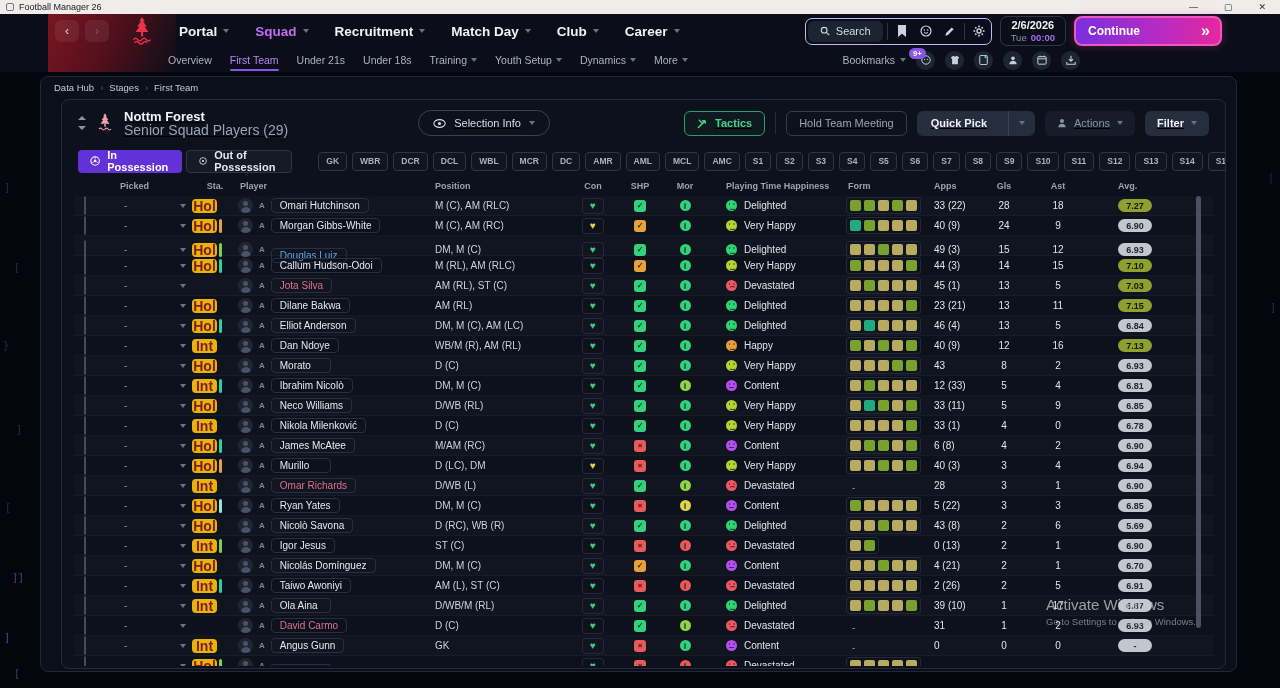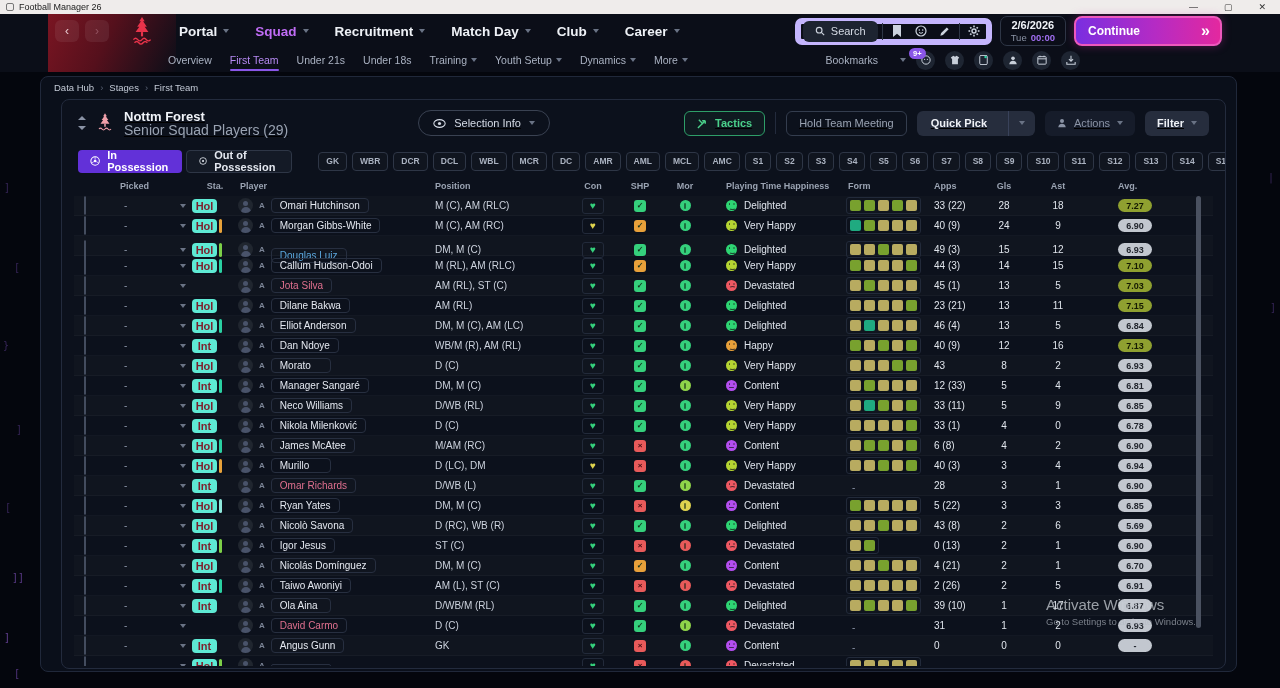--- a/index.html
+++ b/index.html
@@ -21,21 +21,21 @@
     display:flex; align-items:center; justify-content:center; font-size:12px; color:#e8ccd2; cursor:pointer; }
   .hist-btn.fwd { color:#93525f; }
   .crest { margin:0 10px 0 14px; }
   .nav-menus { display:flex; align-items:center; gap:26px; margin-left:14px; position:relative; z-index:1; }
   .nav-item { display:flex; align-items:center; gap:6px; color:#eef1f6; font-weight:bold;
     font-size:13.5px; cursor:pointer; }
   .nav-item.active { color:#c06cf5; }
   .caret { width:0; height:0; border-left:3.5px solid transparent; border-right:3.5px solid transparent;
     border-top:4px solid #6a7385; display:inline-block; }
   .nav-right { margin-left:auto; display:flex; align-items:center; gap:8px; margin-right:58px; position:relative; z-index:1;}
-  .search-group { display:flex; align-items:center; border:6px solid #c4b5fd; border-radius:7px; height:27px; }
+  .search-group { display:flex; align-items:center; border:1px solid #c4b5fd; border-radius:7px; height:27px; }
   .search-pill { display:flex; align-items:center; gap:6px; background:#1d2431; border-radius:6px;
     margin:2px; padding:0 12px; height:21px; color:#d4dae4; font-size:11px; cursor:pointer; }
   .sg-ico { width:24px; height:21px; display:flex; align-items:center; justify-content:center; color:#ccd3de; cursor:pointer; }
   .sg-sep { width:1px; height:17px; background:#2e3646; margin:0 2px; }
   .date-box { border:1px solid #2e3646; border-radius:7px; height:30px; padding:2px 10px; text-align:center; cursor:pointer; }
   .date-box .d1 { font-size:11px; font-weight:bold; color:#f0f3f8; line-height:13px; }
   .date-box .d2 { font-size:9.5px; color:#8a93a5; line-height:11px; }
   .date-box .d2 b { color:#a06ef0; margin-left:4px; }
   .continue-btn { width:148px; height:30px; border-radius:8px; cursor:pointer;
     background:linear-gradient(90deg,#7a2ee0 0%,#b52bc4 55%,#e3289f 100%);
@@ -45,21 +45,21 @@
 
   
   .subnav { height:24px; background:#0b0e18; display:flex; align-items:center; padding-left:168px; }
   .subnav-items { display:flex; align-items:center; gap:18px; }
   .subnav-item { color:#aab2c2; font-size:10.5px; display:flex; align-items:center; gap:4px; cursor:pointer;
     height:24px; position:relative; }
   .subnav-item.active { color:#b689f2; }
   .subnav-item.active::after { content:""; position:absolute; left:0; right:0; bottom:1px; height:2px;
     background:#8a56e8; border-radius:1px; }
   .subnav-right { margin-left:auto; display:flex; align-items:center; gap:10px; margin-right:200px; }
-  .bookmarks { color:#aab2c2; font-size:10.5px; display:flex; align-items:center; gap:22px; cursor:pointer; }
+  .bookmarks { color:#aab2c2; font-size:10.5px; display:flex; align-items:center; gap:5px; cursor:pointer; }
   .mini-ico { width:19px; height:19px; border-radius:50%; background:#1e2532; display:flex;
     align-items:center; justify-content:center; color:#c8cfda; cursor:pointer; position:relative; }
   .mini-badge { position:absolute; left:-7px; top:-3px; background:#8a56e8; color:#fff; font-size:7.5px;
     font-weight:bold; border-radius:7px; padding:1px 4px; }
 
   
   .content { position:relative; height:616px; background:#04060d; }
   .deco { position:absolute; color:rgba(150,95,225,0.35); font-family:"DejaVu Sans Mono",monospace;
     font-size:10px; pointer-events:none; }
   .panel { position:absolute; left:40px; top:4px; width:1197px; height:596px;
@@ -111,21 +111,21 @@
   .thead { height:20px; padding:0 12px; color:#9aa3b2; font-size:9px; font-weight:bold; }
   .thead .hl { padding-left:10px; }
   .thead .hc { text-align:center; }
   .rows { height:470px; overflow:hidden; position:relative; padding:0 12px; }
   .trow { height:20px; border-bottom:1px solid rgba(255,255,255,0.03); }
   .trow:nth-child(odd) { background:#10151f; }
   .checkbox { width:11px; height:11px; border:1px solid #434c5e; border-radius:3px; margin-left:10px; cursor:pointer; }
   .picked { display:flex; align-items:center; color:#8a93a5; font-size:10px; padding:0 6px 0 14px; cursor:pointer; }
   .picked .caret { margin-left:auto; }
   .sta-wrap { display:flex; align-items:center; gap:2px; }
-  .sta-badge { width:25px; height:14px; background:#5eead4; color:#7e1e2c; font-size:11px;
+  .sta-badge { width:25px; height:14px; background:#eab308; color:#7e1e2c; font-size:14px;
     font-weight:bold; border-radius:4px; display:flex; align-items:center; justify-content:center; }
   .sta-bar { width:3px; height:14px; border-radius:2px; }
   .pcell { display:flex; align-items:center; gap:6px; }
   .avatar { width:15px; height:15px; border-radius:50%; background:#20262f; position:relative; overflow:hidden; flex:none; }
   .avatar::before { content:""; position:absolute; left:5px; top:2.5px; width:5px; height:5px;
     border-radius:50%; background:#49536a; }
   .avatar::after { content:""; position:absolute; left:2.5px; top:8.5px; width:10px; height:7px;
     border-radius:5px 5px 0 0; background:#49536a; }
   .a-ico { color:#7b8496; font-size:8px; font-weight:bold; flex:none; }
   .name-box { border:1px solid #272f40; border-radius:4px; padding:1px 8px; font-size:10px;
@@ -908,21 +908,21 @@
               <span>-</span>
               <span class="caret"></span>
             </div>
             <div class="sta-wrap">
               <span class="sta-badge">Int</span>
               <span class="sta-bar" style="background: rgb(42, 209, 163);"></span>
             </div>
             <div class="pcell">
               <span class="avatar"></span>
               <span class="a-ico">A</span>
-              <span class="name-box">Manager Sangaré</span>
+              <span class="name-box">Ibrahim Nicolò</span>
             </div>
             <div class="pos">DM, M (C)</div>
             <div class="cell-c">
               <span class="con-box" style="color: rgb(53, 208, 124);">♥</span>
             </div>
             <div class="cell-c">
               <span class="shp" style="background: rgb(53, 208, 124);">✓</span>
             </div>
             <div class="cell-c">
               <span class="mor" style="background: rgb(143, 212, 74);"></span>

